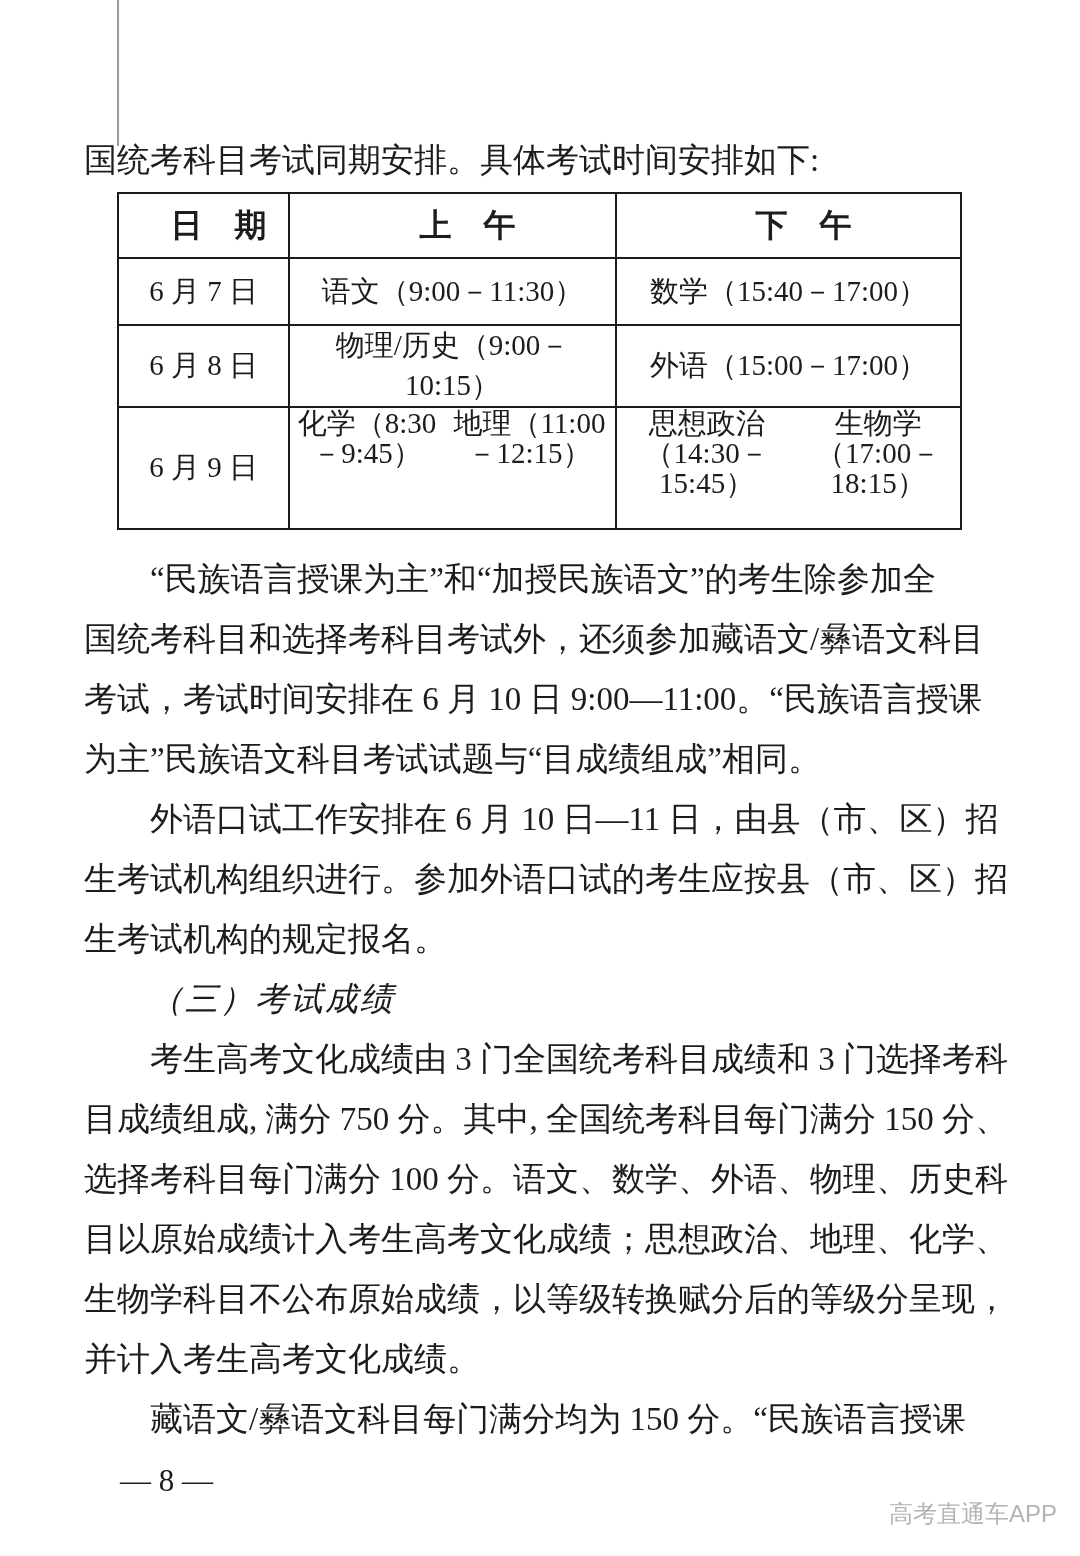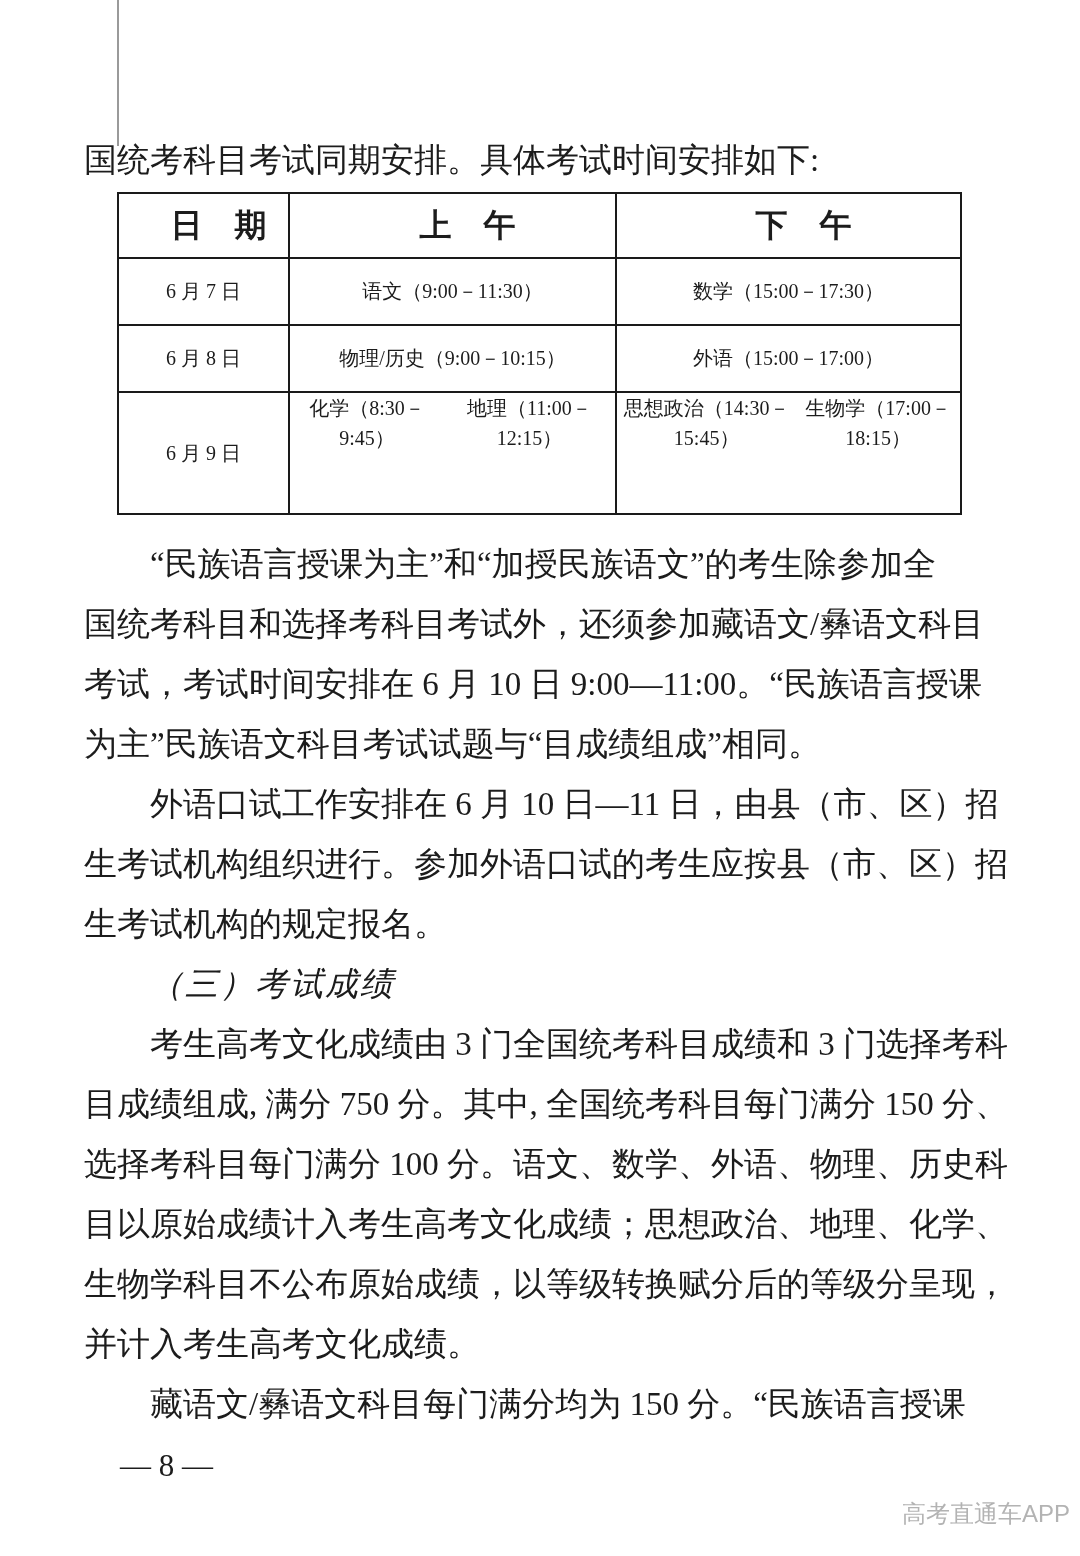--- a/index.html
+++ b/index.html
@@ -66,21 +66,21 @@
     text-align: center;
     vertical-align: middle;
     padding: 0;
   }
   table.exam th {
     font-size: 32px;
     font-weight: bold;
     height: 63px;
     padding-left: 30px;
   }
-  table.exam td { font-size: 20px; }
+  table.exam td { font-size: 29px; }
   col.c-date { width: 171px; }
   col.c-am   { width: 327px; }
   col.c-pm   { width: 345px; }
   tr.r-single td { height: 65px; }
   tr.r-double td { height: 120px; }
   .cell-stack {
     height: 120px;
     display: flex;
     flex-direction: row;
     justify-content: space-evenly;
@@ -88,21 +88,21 @@
   .cell-line { line-height: 30px; }
   .body-lines { margin-top: 19px; }
   .footer {
     margin-top: 16px;
     margin-left: 36px;
     font-size: 31px;
     line-height: 32px;
   }
   .watermark {
     position: absolute;
-    right: 10px;
+    right: 23px;
     top: 1498px;
     font-size: 24px;
     color: #b3b3b3;
     font-family: "Liberation Sans", "DejaVu Sans", sans-serif;
   }
 </style>
 </head>
 <body>
 
 <div class="artifact-line"></div>
@@ -121,21 +121,21 @@
       <tr>
         <th>日　期</th>
         <th>上　午</th>
         <th>下　午</th>
       </tr>
     </thead>
     <tbody>
       <tr class="r-single">
         <td>6 月 7 日</td>
         <td>语文（9:00－11:30）</td>
-        <td>数学（15:00－17:30）</td>
+        <td>数学（15:40－17:00）</td>
       </tr>
       <tr class="r-single">
         <td>6 月 8 日</td>
         <td>物理/历史（9:00－10:15）</td>
         <td>外语（15:00－17:00）</td>
       </tr>
       <tr class="r-double">
         <td>6 月 9 日</td>
         <td>
           <div class="cell-stack">

